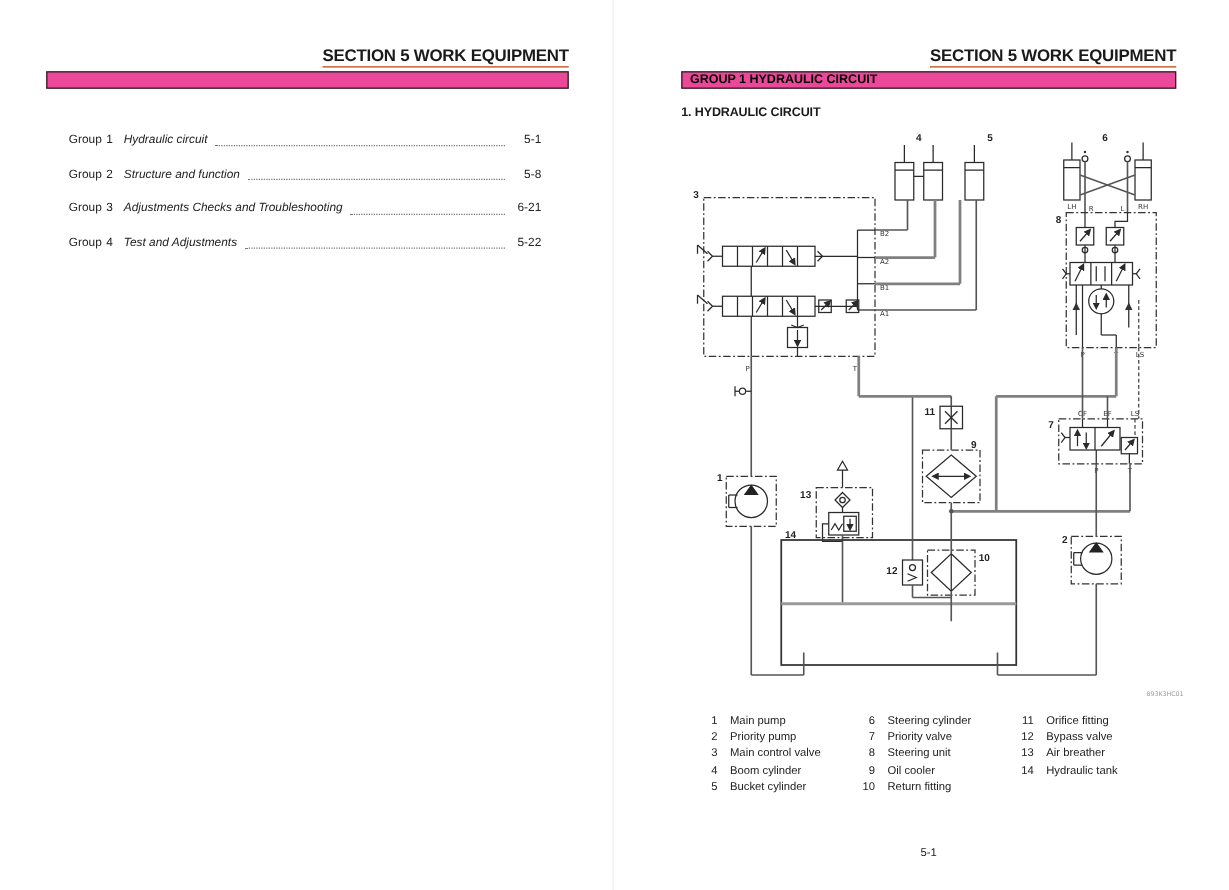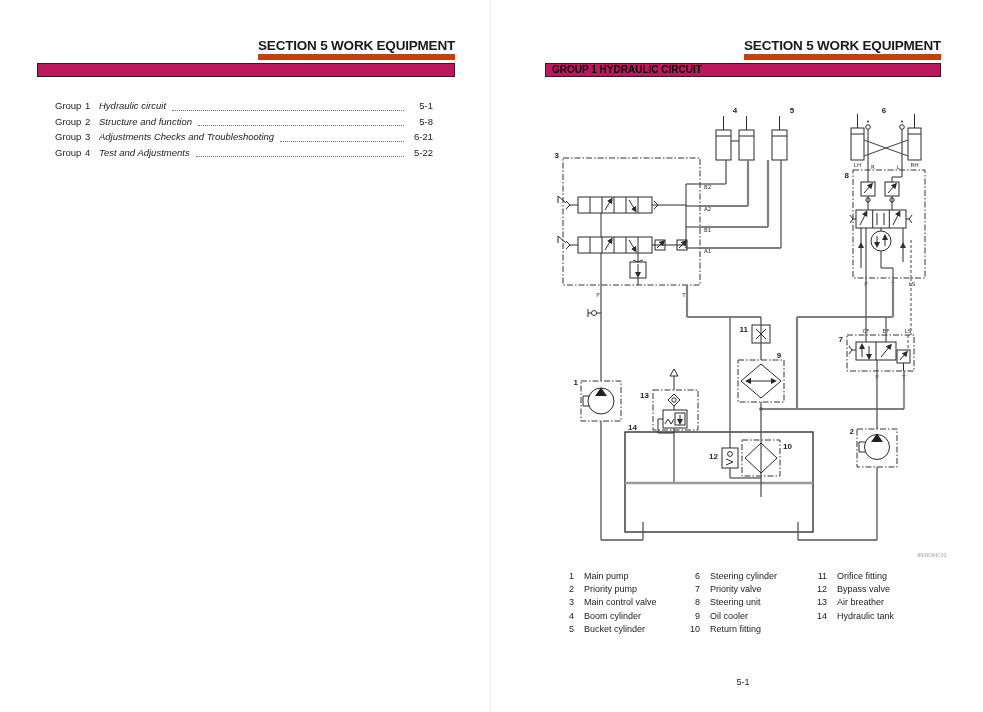--- a/index.html
+++ b/index.html
@@ -4,26 +4,26 @@
 <style>
   html,body{margin:0;padding:0;}
   body{width:983px;height:712px;background:#fff;position:relative;overflow:hidden;
        font-family:"Liberation Sans",sans-serif;color:#1a1a1a;}
   .page{position:absolute;top:36px;}
   .page-left{left:37px;width:418px;}
   .page-right{left:545px;width:396px;}
   .spread-divider{position:absolute;left:490px;top:0;width:1px;height:712px;background:#efefef;}
   .sec-title{text-align:right;}
   .sec-title span{display:inline-block;font-weight:bold;font-size:13.5px;letter-spacing:-0.2px;
-       border-bottom:6px solid #c2410c;padding-bottom:1px;white-space:nowrap;}
-  .gray-bar{margin-top:3px;height:12px;background:#be185d;border:1px solid #222;}
+       border-bottom:1px solid #c2410c;padding-bottom:1px;white-space:nowrap;}
+  .gray-bar{margin-top:3px;height:12px;background:#ec4899;border:1px solid #222;}
   .gray-bar.with-text{font-weight:bold;font-size:10px;line-height:12px;padding-left:6px;color:#000;}
   .toc{margin-top:21px;padding-left:18px;padding-right:22px;font-size:9.5px;color:#222;}
   .toc-row{display:flex;align-items:flex-end;line-height:15.5px;}
-  .toc-group{width:30px;}
+  .toc-group{width:30px;margin-top:12px;}
   .toc-num{width:14px;}
   .toc-label{white-space:nowrap;padding-right:3px;font-style:italic;}
   .toc-leader{flex:1;border-bottom:1.5px dotted #777;margin:0 3px 3px 3px;height:1px;}
   .toc-page{width:26px;text-align:right;}
   .hc-heading{margin-top:14px;font-weight:bold;font-size:10px;letter-spacing:-0.1px;}
   .legend{position:absolute;left:560px;top:570px;width:410px;display:flex;font-size:9px;color:#222;}
   .leg-col{display:flex;flex-direction:column;}
   .leg-col1{width:126px;}
   .leg-col2{width:127px;}
   .leg-col3{width:150px;}
@@ -80,20 +80,21 @@
       <span class="toc-page">5-22</span>
     </div>
   </div>
 </div>
 
 <div class="page page-right">
   <div class="sec-title">
     <span>SECTION  5  WORK EQUIPMENT</span>
   </div>
   <div class="gray-bar with-text">GROUP  1  HYDRAULIC CIRCUIT</div>
+  <div class="hc-heading">1. HYDRAULIC CIRCUIT</div>
 </div>
 
 <svg width="440" height="470" viewBox="540 100 440 470">
 
   <g>
     <rect class="dd" x="563" y="158" width="137" height="127"></rect>
     <text class="lbl" x="559" y="158" text-anchor="end">3</text>
 
     <rect class="cmp" x="578" y="197" width="74" height="16"></rect>
     <line class="cmp" x1="590" y1="197" x2="590" y2="213"></line>

